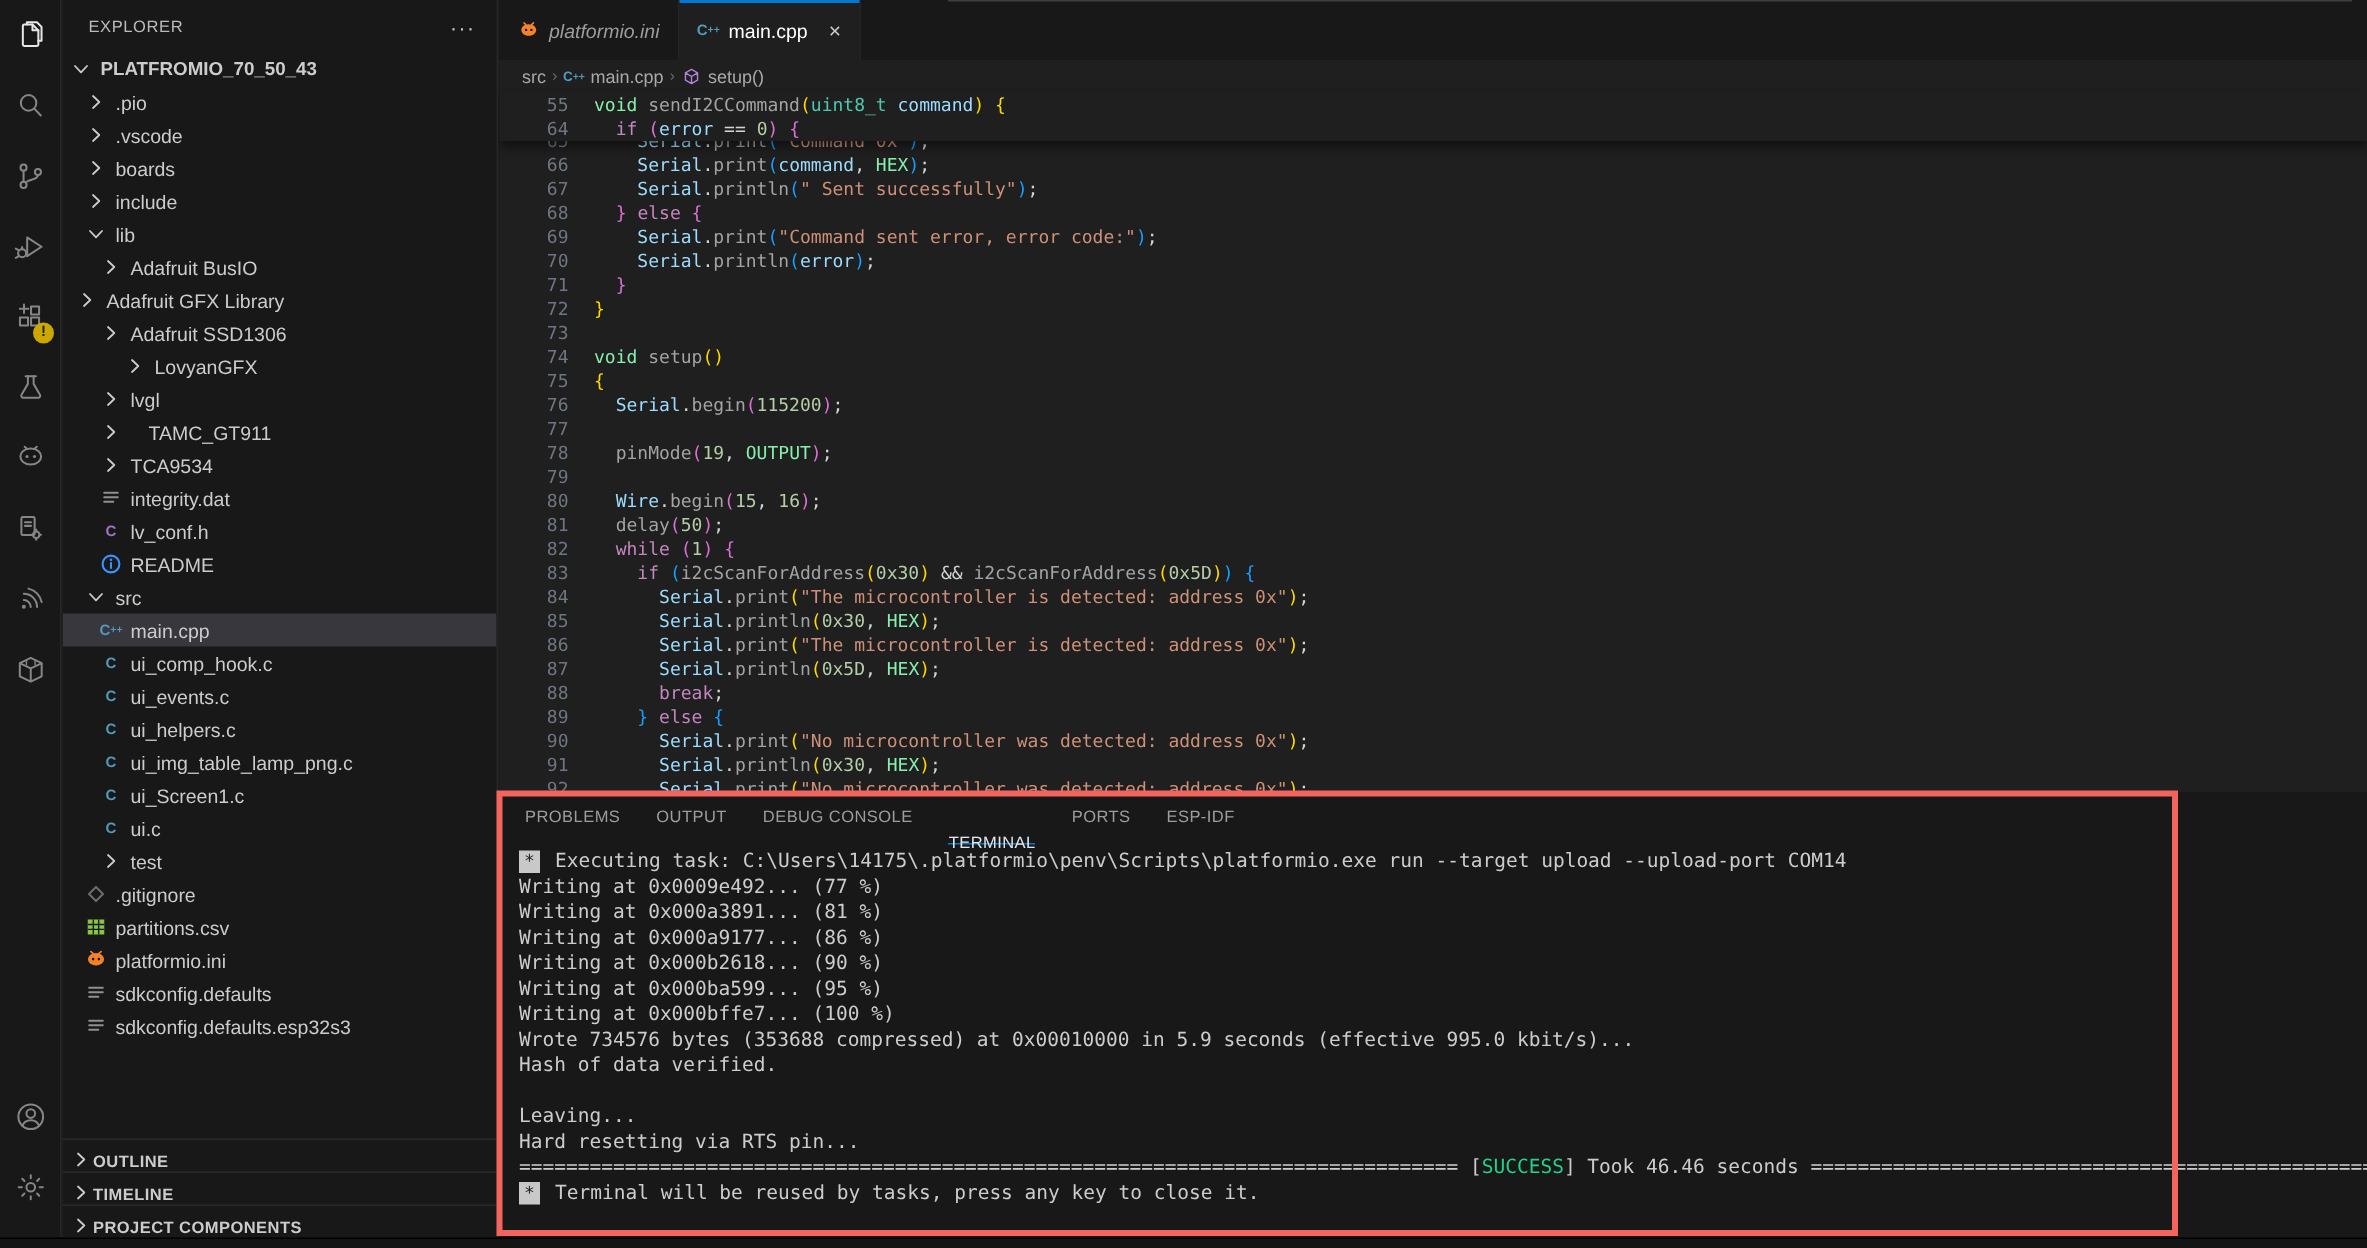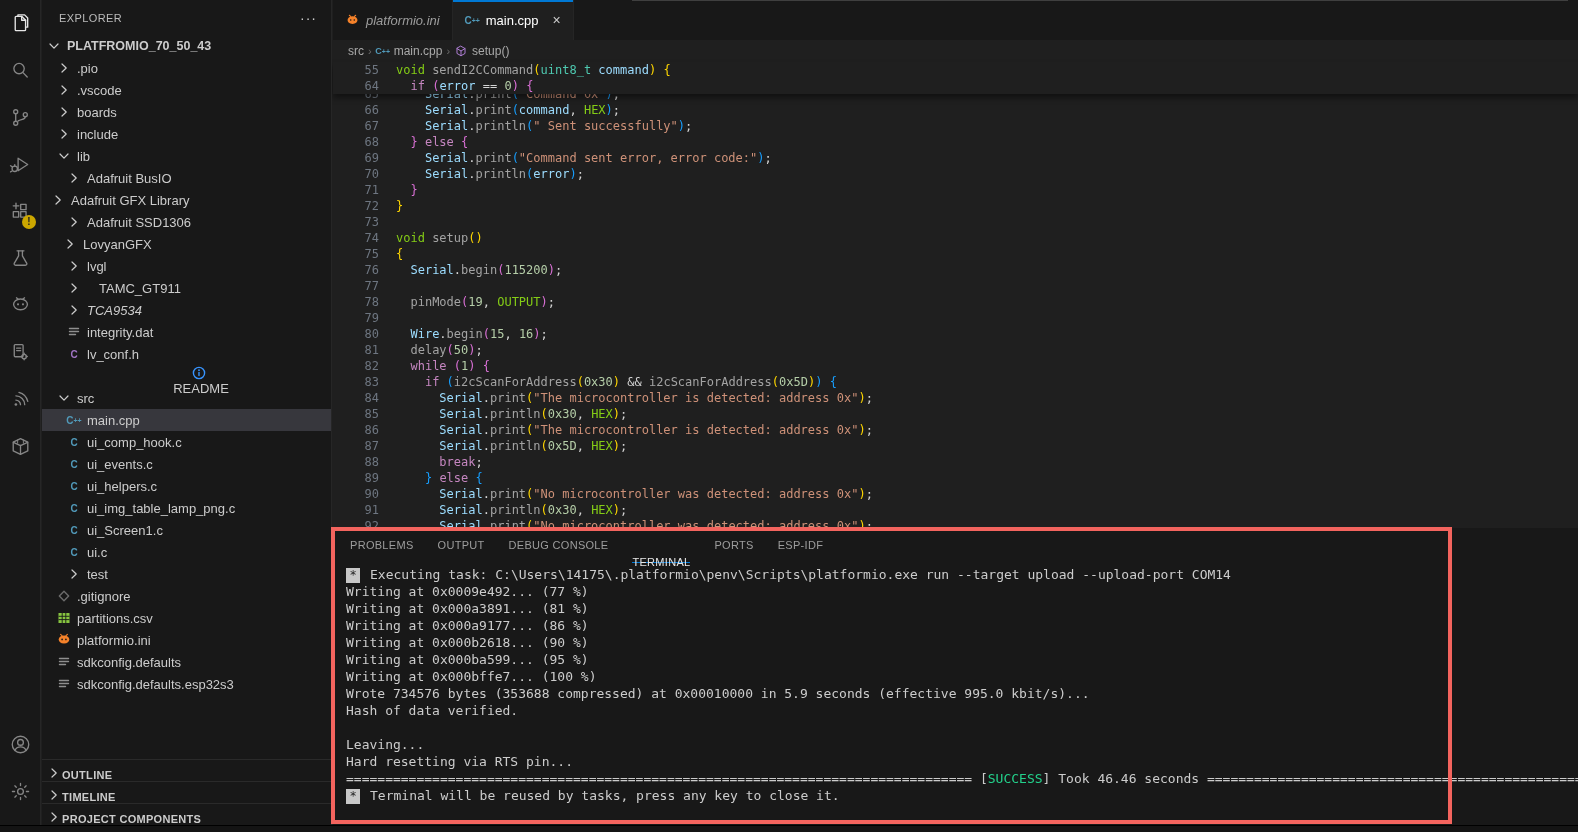--- a/index.html
+++ b/index.html
@@ -62,21 +62,21 @@
   .crumb .ticon { width:14px; height:14px; display:flex; align-items:center; justify-content:center;
                   font-size:9px; font-weight:bold; }
 
   .code-line { height:16px; display:flex; font-family:"DejaVu Sans Mono", monospace; font-size:12px;
                line-height:16px; white-space:pre; }
   .ln { width:46px; text-align:right; color:#6e7681; flex:none; }
   .lc { margin-left:17px; color:#d4d4d4; }
   .sticky { position:relative; z-index:2; background:#1f1f1f; box-shadow:0 4px 6px rgba(0,0,0,.45); }
   .codebody { position:relative; z-index:1; overflow:hidden; height:434px; }
   .codebody .code-line:first-child { margin-top:-8px; }
-  .tk-k{color:#84cc16}.tk-c{color:#c586c0}.tk-t{color:#4ec9b0}.tk-f{color:#a3a3a3}
+  .tk-k{color:#86efac}.tk-c{color:#c586c0}.tk-t{color:#4ec9b0}.tk-f{color:#a3a3a3}
   .tk-v{color:#9cdcfe}.tk-s{color:#ce9178}.tk-n{color:#b5cea8}.tk-p{color:#d4d4d4}
   .tk-b1{color:#ffd700}.tk-b2{color:#da70d6}.tk-b3{color:#179fff}
 
   
   .panel { position:absolute; left:333px; top:528px; right:0; height:297px; background:#181818; }
   .panel-tabs { height:35px; display:flex; align-items:stretch; padding-left:17px; gap:24px; }
   .panel-tab { display:flex; align-items:center; font-size:11px; color:#9d9d9d; letter-spacing:.3px;
                cursor:pointer; border-bottom:1px solid transparent; }
   .panel-tab.active { color:#e7e7e7; border-bottom:1px solid #0078d4;margin-top:34px; }
   .terminal { padding:3px 0 0 13px; font-family:"DejaVu Sans Mono", monospace; font-size:13px; color:#cccccc; }
@@ -261,21 +261,21 @@
         <span class="lbl">Adafruit GFX Library</span>
       </div>
       <div class="tree-row" style="padding-left: 24px;">
         <span class="twisty">
           <svg viewBox="0 0 16 16" fill="none" stroke="currentColor" stroke-width="1.4" stroke-linecap="round" stroke-linejoin="round">
             <path d="M6 4l4.2 4L6 12" stroke-width="1.2"></path>
           </svg>
         </span>
         <span class="lbl">Adafruit SSD1306</span>
       </div>
-      <div class="tree-row" style="padding-left: 20px; text-align: center;">
+      <div class="tree-row" style="padding-left: 40px; text-align: center;">
         <span class="twisty">
           <svg viewBox="0 0 16 16" fill="none" stroke="currentColor" stroke-width="1.4" stroke-linecap="round" stroke-linejoin="round">
             <path d="M6 4l4.2 4L6 12" stroke-width="1.2"></path>
           </svg>
         </span>
         <span class="lbl">LovyanGFX</span>
       </div>
       <div class="tree-row" style="padding-left: 24px;">
         <span class="twisty">
           <svg viewBox="0 0 16 16" fill="none" stroke="currentColor" stroke-width="1.4" stroke-linecap="round" stroke-linejoin="round">
@@ -285,41 +285,41 @@
         <span class="lbl">lvgl</span>
       </div>
       <div class="tree-row" style="padding-left: 24px; gap: 12px;">
         <span class="twisty">
           <svg viewBox="0 0 16 16" fill="none" stroke="currentColor" stroke-width="1.4" stroke-linecap="round" stroke-linejoin="round">
             <path d="M6 4l4.2 4L6 12" stroke-width="1.2"></path>
           </svg>
         </span>
         <span class="lbl">TAMC_GT911</span>
       </div>
-      <div class="tree-row" style="padding-left: 24px; font-style: italic;">
+      <div class="tree-row" style="padding-left: 24px;">
         <span class="twisty">
           <svg viewBox="0 0 16 16" fill="none" stroke="currentColor" stroke-width="1.4" stroke-linecap="round" stroke-linejoin="round">
             <path d="M6 4l4.2 4L6 12" stroke-width="1.2"></path>
           </svg>
         </span>
         <span class="lbl">TCA9534</span>
       </div>
       <div class="tree-row" style="padding-left: 24px;">
         <span class="fico">
           <svg viewBox="0 0 16 16" fill="none" stroke="currentColor" stroke-width="1.4" stroke-linecap="round" stroke-linejoin="round">
             <path d="M3.5 4.5h9M3.5 7.5h9M3.5 10.5h6" stroke="#8f8f8f"></path>
           </svg>
         </span>
         <span class="lbl">integrity.dat</span>
       </div>
       <div class="tree-row" style="padding-left: 24px;">
         <span class="fico fi-h">C</span>
         <span class="lbl">lv_conf.h</span>
       </div>
-      <div class="tree-row" style="padding-left: 24px; flex-direction: column;">
+      <div class="tree-row" style="padding-left: 24px;">
         <span class="fico">
           <svg viewBox="0 0 16 16" fill="none" stroke="currentColor" stroke-width="1.4" stroke-linecap="round" stroke-linejoin="round">
             <circle cx="8" cy="8" r="5.6" stroke="#3794ff"></circle>
             <path d="M8 7.4v3.2" stroke="#3794ff"></path>
             <circle cx="8" cy="5.2" r=".9" fill="#3794ff" stroke="none"></circle>
           </svg>
         </span>
         <span class="lbl">README</span>
       </div>
       <div class="tree-row" style="padding-left: 14px;">

